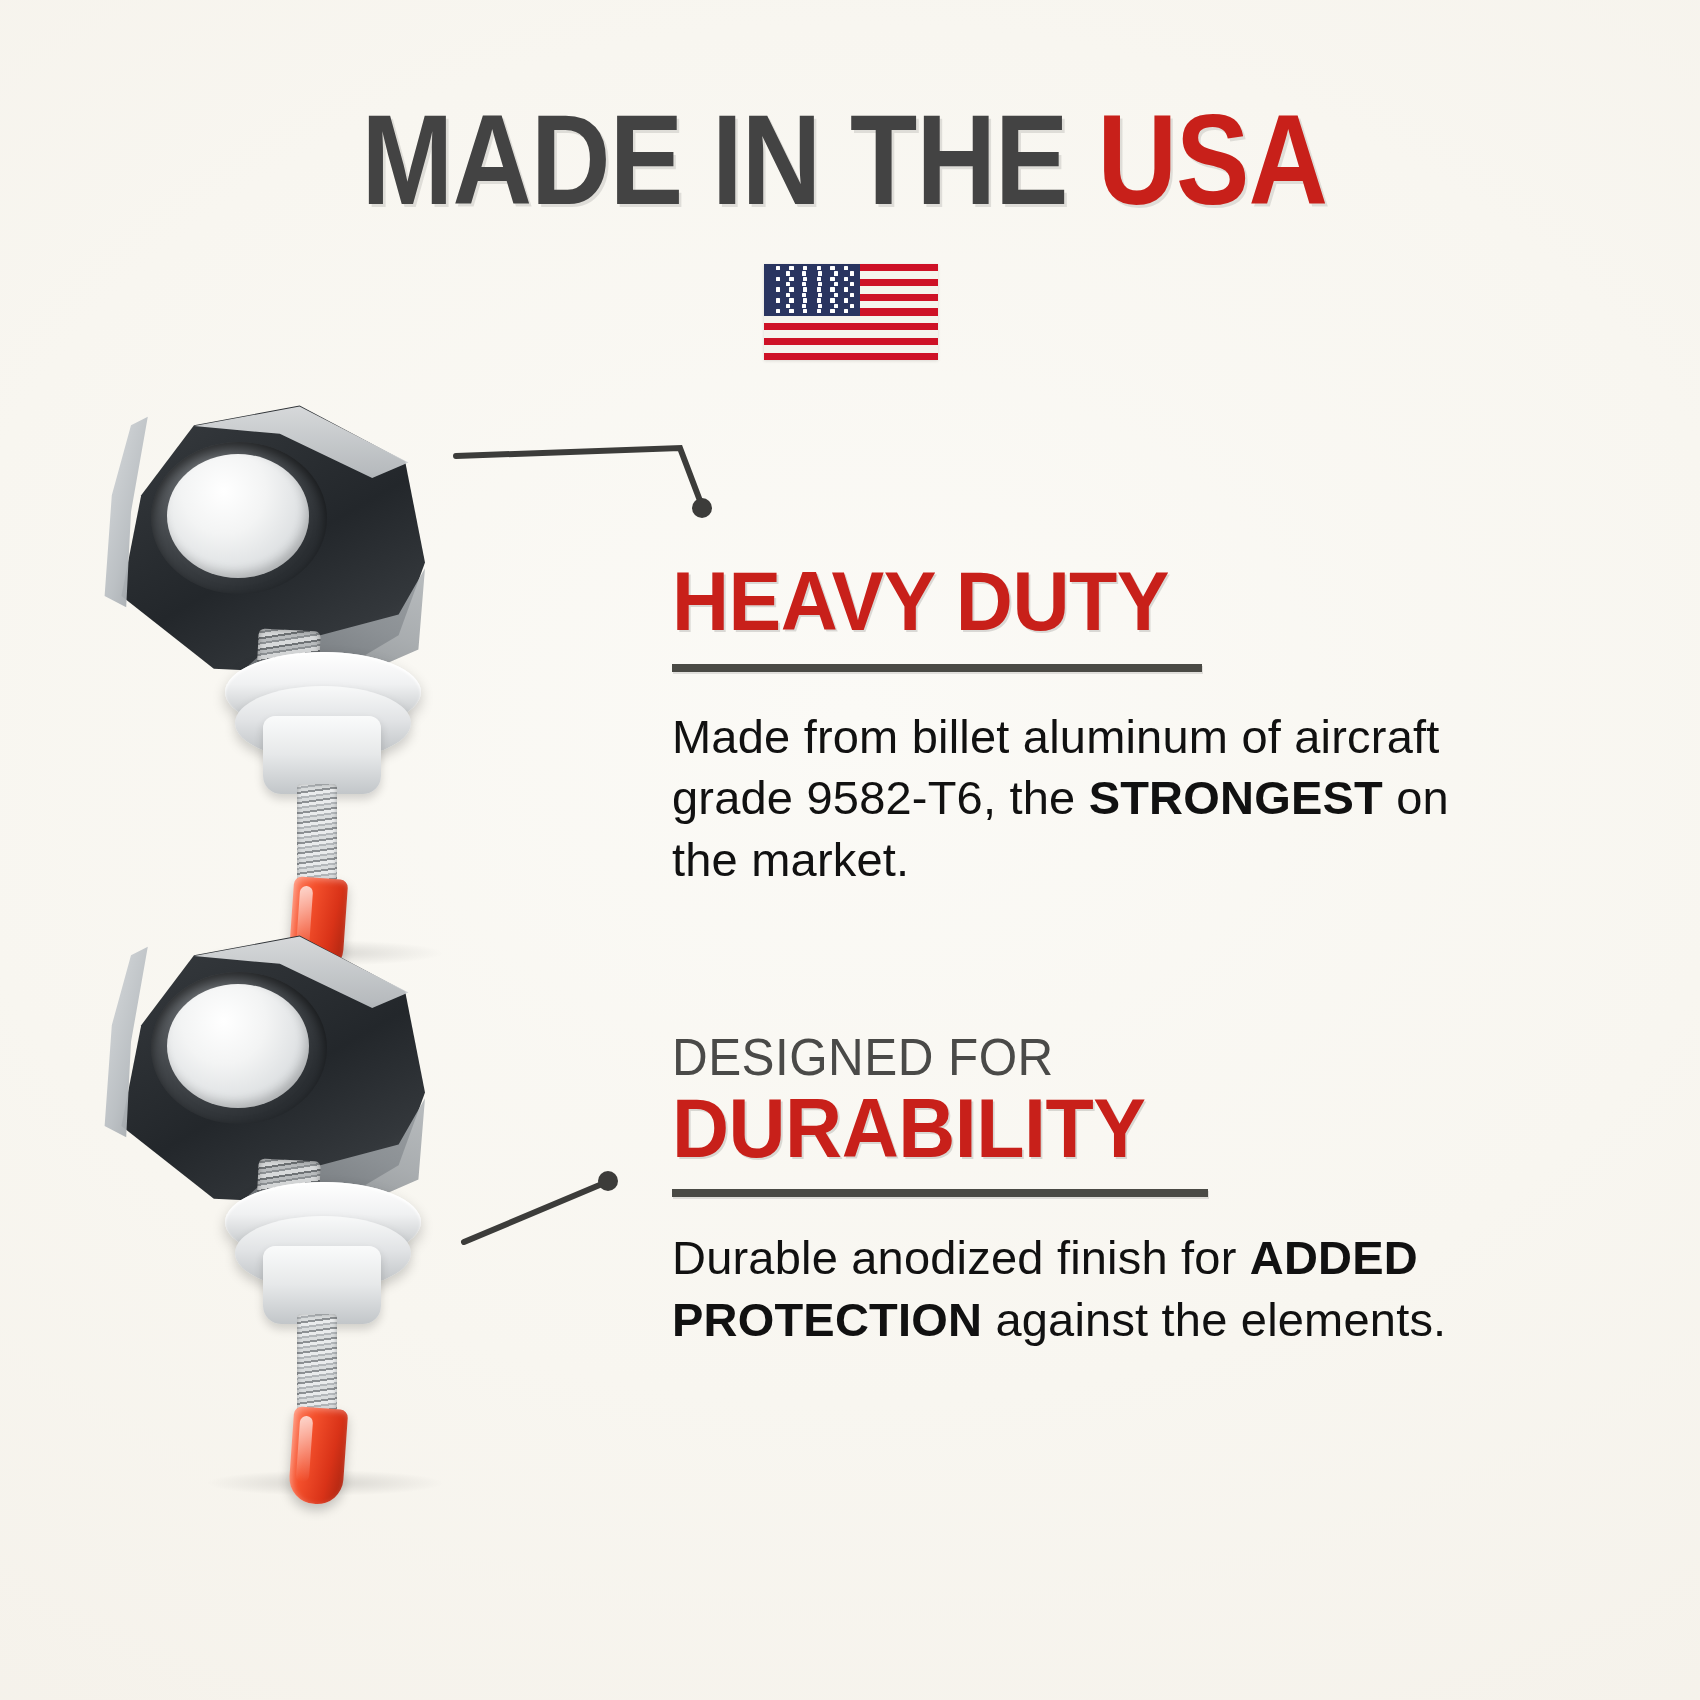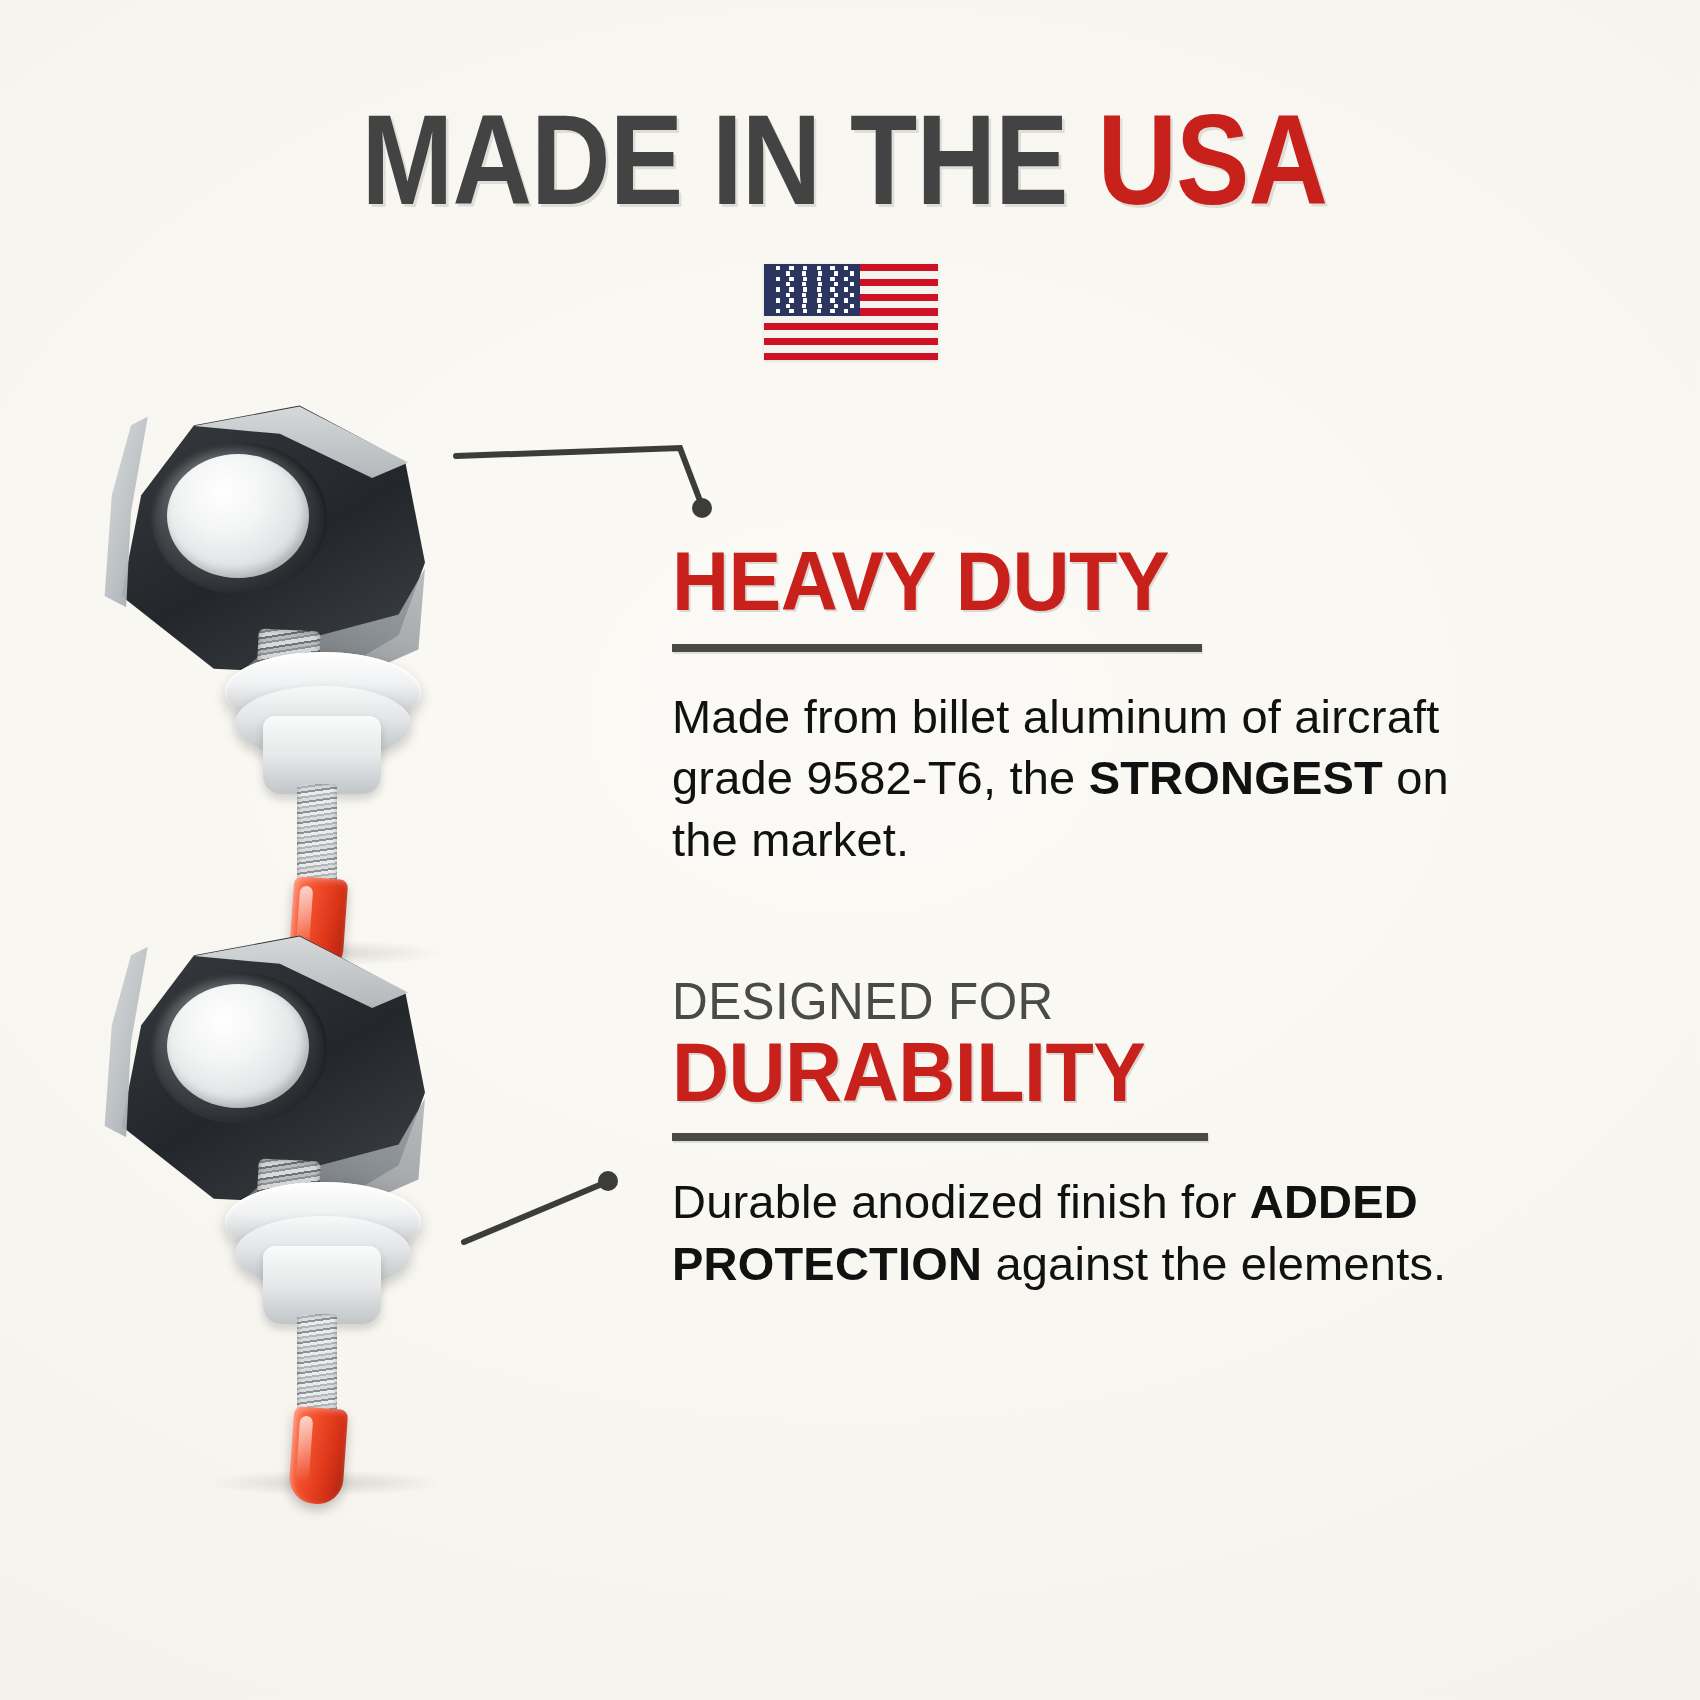--- a/index.html
+++ b/index.html
@@ -164,22 +164,22 @@
     background:radial-gradient(ellipse,rgba(0,0,0,.13),rgba(0,0,0,0) 70%);
   }
 
   
   .leader{position:absolute;}
   #leader-top{left:440px;top:430px;width:290px;height:100px;}
   #leader-bottom{left:450px;top:1160px;width:190px;height:100px;}
 
   
   .feature{position:absolute;width:820px;}
-  #feature-heavy-duty{left:672px;top:540px;}
-  #feature-durability{left:672px;top:974px;}
+  #feature-heavy-duty{left:672px;top:560px;}
+  #feature-durability{left:672px;top:1030px;}
 
   .eyebrow{
     font-family:"Liberation Sans Narrow","Liberation Sans",sans-serif;
     font-size:52px;
     font-weight:normal;
     color:#4a4a48;
     letter-spacing:.5px;
     line-height:1.06;
     margin:0 0 2px 0;
     transform:scaleX(0.95);

